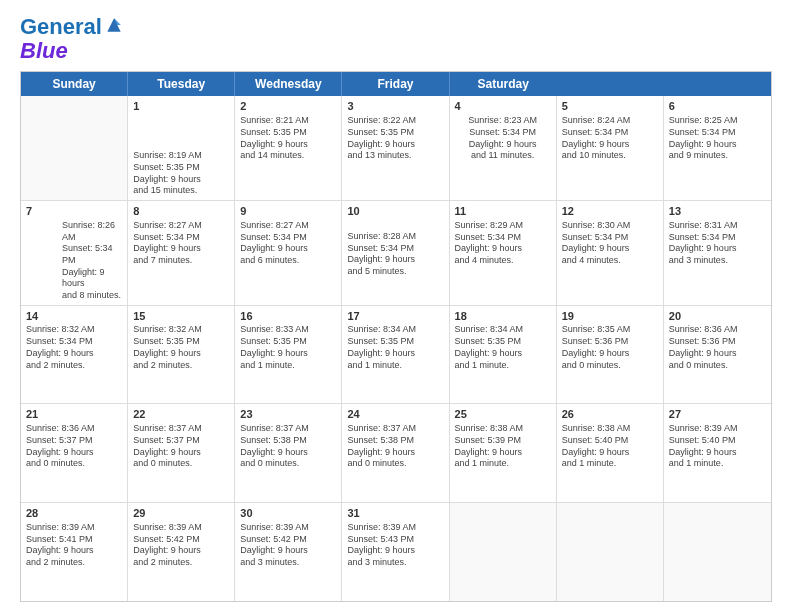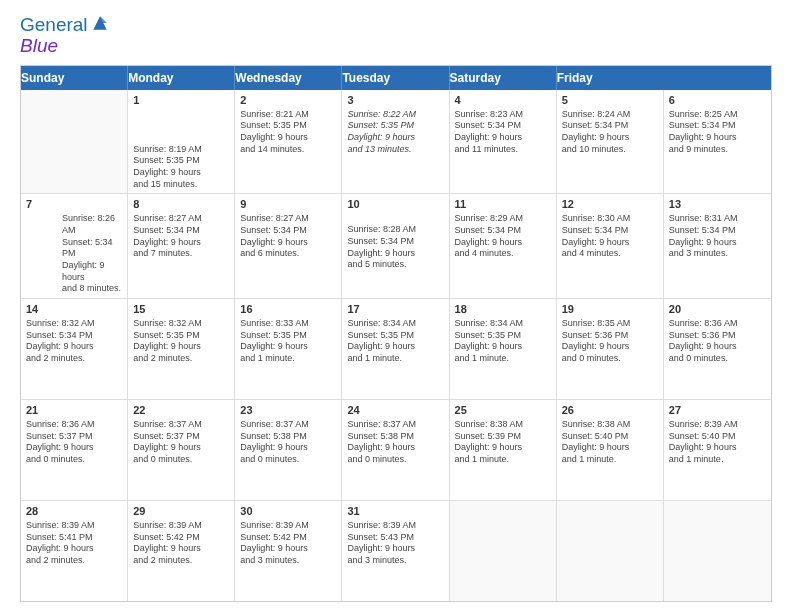--- a/index.html
+++ b/index.html
@@ -21,22 +21,22 @@
       display: flex;
       justify-content: space-between;
       align-items: flex-start;
       margin-bottom: 8px;
     }
     .logo {
       display: flex;
       align-items: center;
     }
     .logo-text {
-      font-size: 19px;
-      font-weight: normal;
+      font-size: 22px;
+      font-weight: bold;
       color: #333;
       line-height: 1.1;
       text-align: right;
     }
     .logo-text span {
       color: #1a6fb5;
     }
     .logo-icon {
       width: 20px;
       height: 20px;
@@ -66,21 +66,21 @@
     .cal-header {
       display: grid;
       grid-template-columns: repeat(7, 1fr);
       background: #2a6db5;
     }
     .cal-header-cell {
       color: #fff;
       font-size: 12px;
       font-weight: bold;
       padding: 5px 0;
-      text-align: left;
+      text-align: center;
       border-right: 1px solid #5590cc;
     }
     .cal-header-cell:last-child { border-right: none; }
     .cal-body {
       flex: 1;
       display: flex;
       flex-direction: column;
     }
     .cal-row {
       display: grid;
@@ -135,53 +135,52 @@
     </div>
     <div class="title-section">
       <div class="month-title"></div>
       <div class="subtitle"></div>
     </div>
   </div>
 
   <div class="calendar">
     <div class="cal-header" id="cal-header">
         <div class="cal-header-cell">Sunday</div>
-        <div class="cal-header-cell">Monday</div>
+        <div class="cal-header-cell">Tuesday</div>
         <div class="cal-header-cell">Wednesday</div>
-        <div class="cal-header-cell">Tuesday</div>
+        <div class="cal-header-cell">Friday</div>
         <div class="cal-header-cell">Saturday</div>
-        <div class="cal-header-cell">Friday</div>
       </div>
     <div class="cal-body" id="cal-body">
         <div class="cal-row">
           <div class="cal-cell empty"></div>
           <div class="cal-cell">
             <span class="day-num">1</span>
             <div class="day-info" style="white-space: pre-line; margin-top: 36px;">Sunrise: 8:19 AM
 Sunset: 5:35 PM
 Daylight: 9 hours
 and 15 minutes.</div>
           </div>
           <div class="cal-cell">
             <span class="day-num">2</span>
             <div class="day-info" style="white-space: pre-line;">Sunrise: 8:21 AM
 Sunset: 5:35 PM
 Daylight: 9 hours
 and 14 minutes.</div>
           </div>
           <div class="cal-cell">
             <span class="day-num">3</span>
-            <div class="day-info" style="white-space: pre-line; font-style: italic;">Sunrise: 8:22 AM
+            <div class="day-info" style="white-space: pre-line;">Sunrise: 8:22 AM
 Sunset: 5:35 PM
 Daylight: 9 hours
 and 13 minutes.</div>
           </div>
           <div class="cal-cell">
             <span class="day-num">4</span>
-            <div class="day-info" style="white-space: pre-line;">Sunrise: 8:23 AM
+            <div class="day-info" style="white-space: pre-line; text-align: center;">Sunrise: 8:23 AM
 Sunset: 5:34 PM
 Daylight: 9 hours
 and 11 minutes.</div>
           </div>
           <div class="cal-cell">
             <span class="day-num">5</span>
             <div class="day-info" style="white-space: pre-line;">Sunrise: 8:24 AM
 Sunset: 5:34 PM
 Daylight: 9 hours
 and 10 minutes.</div>

